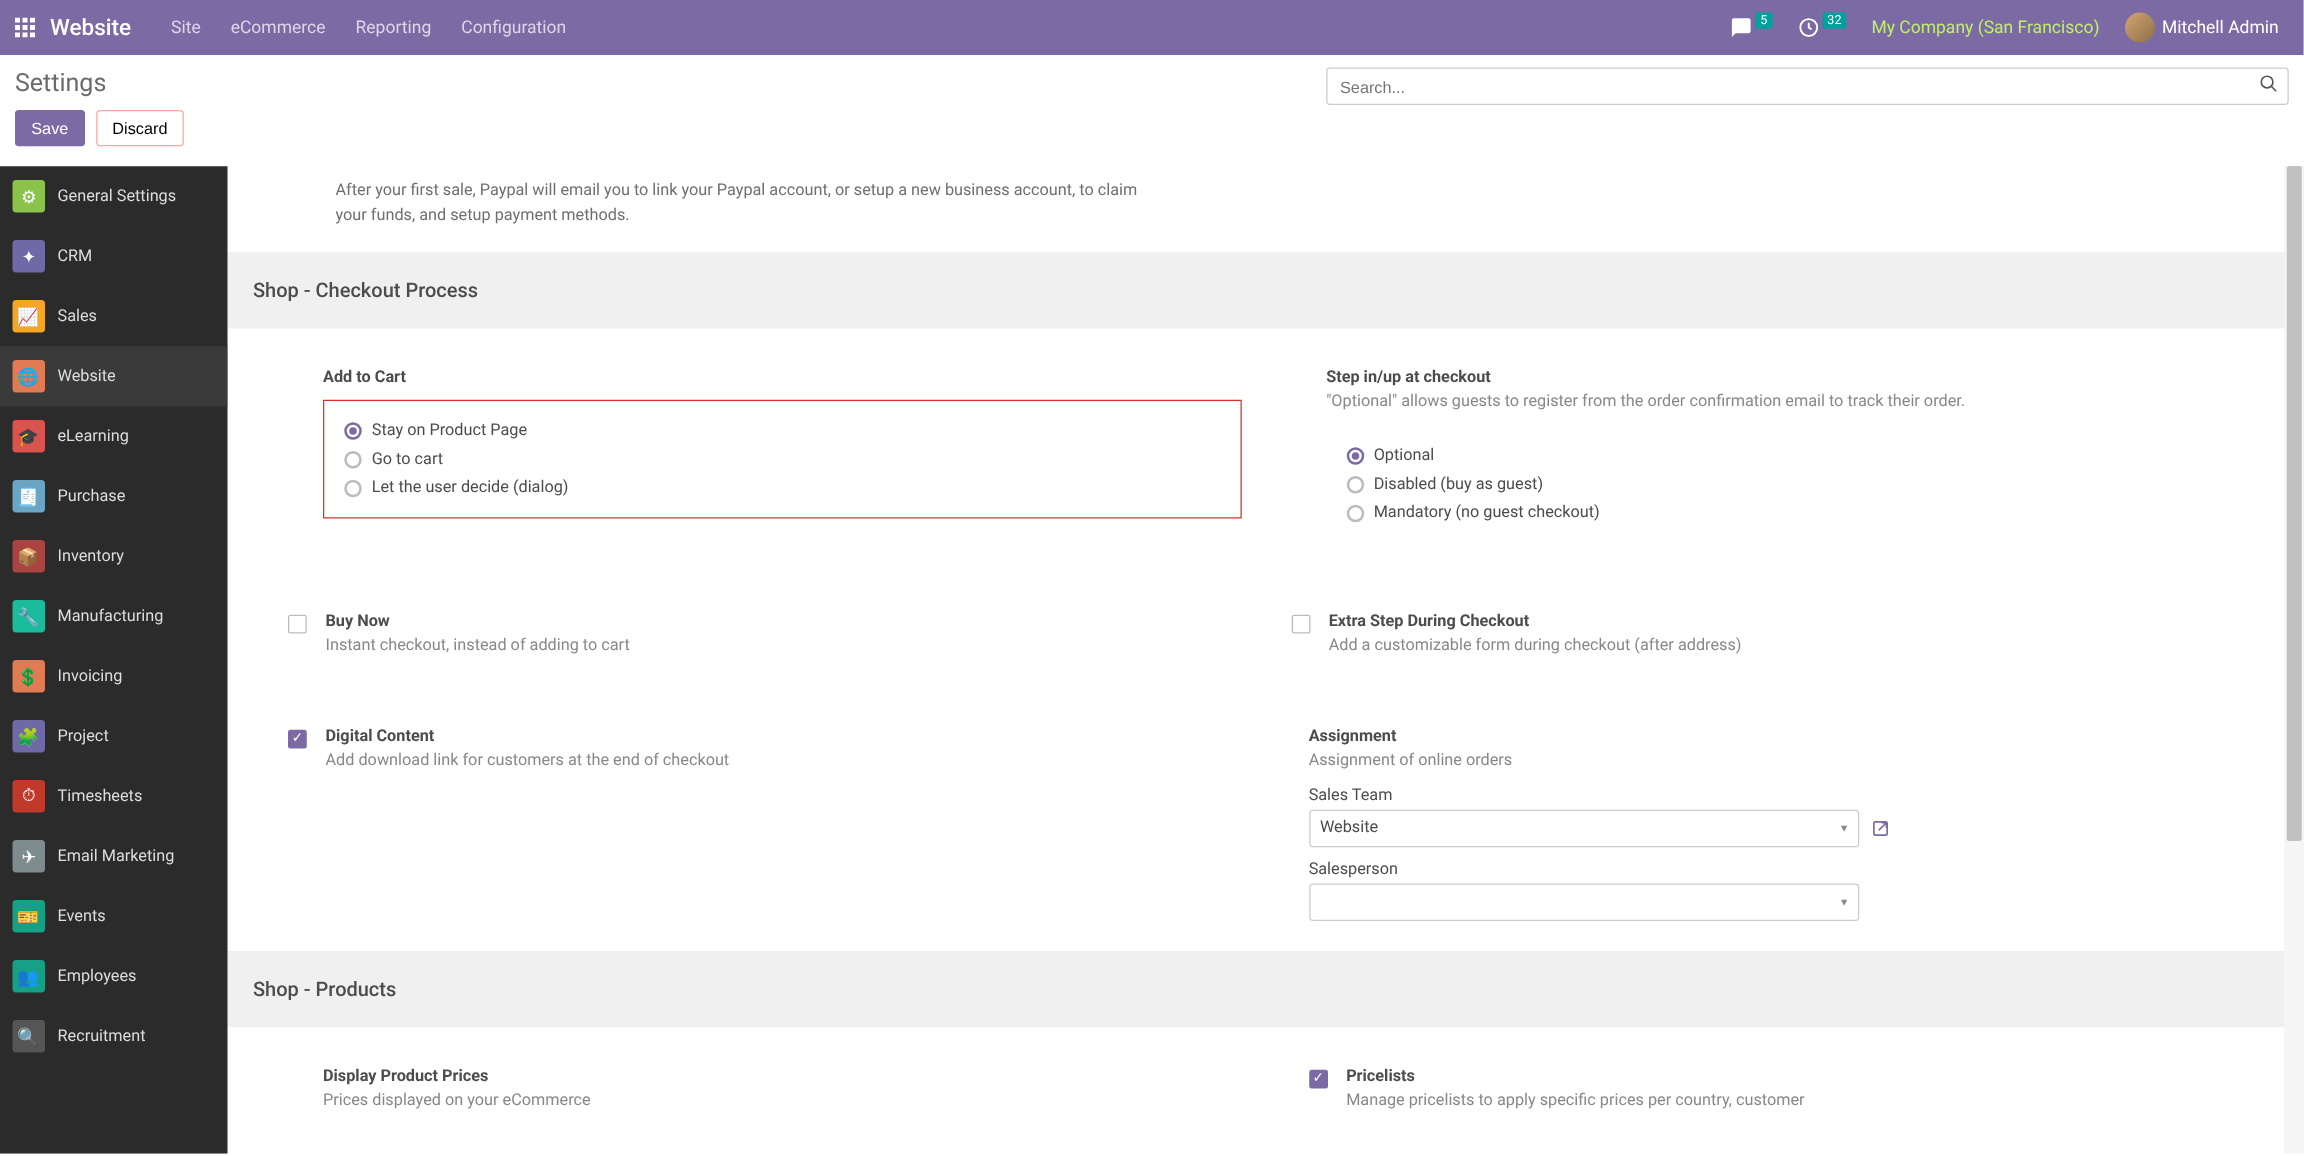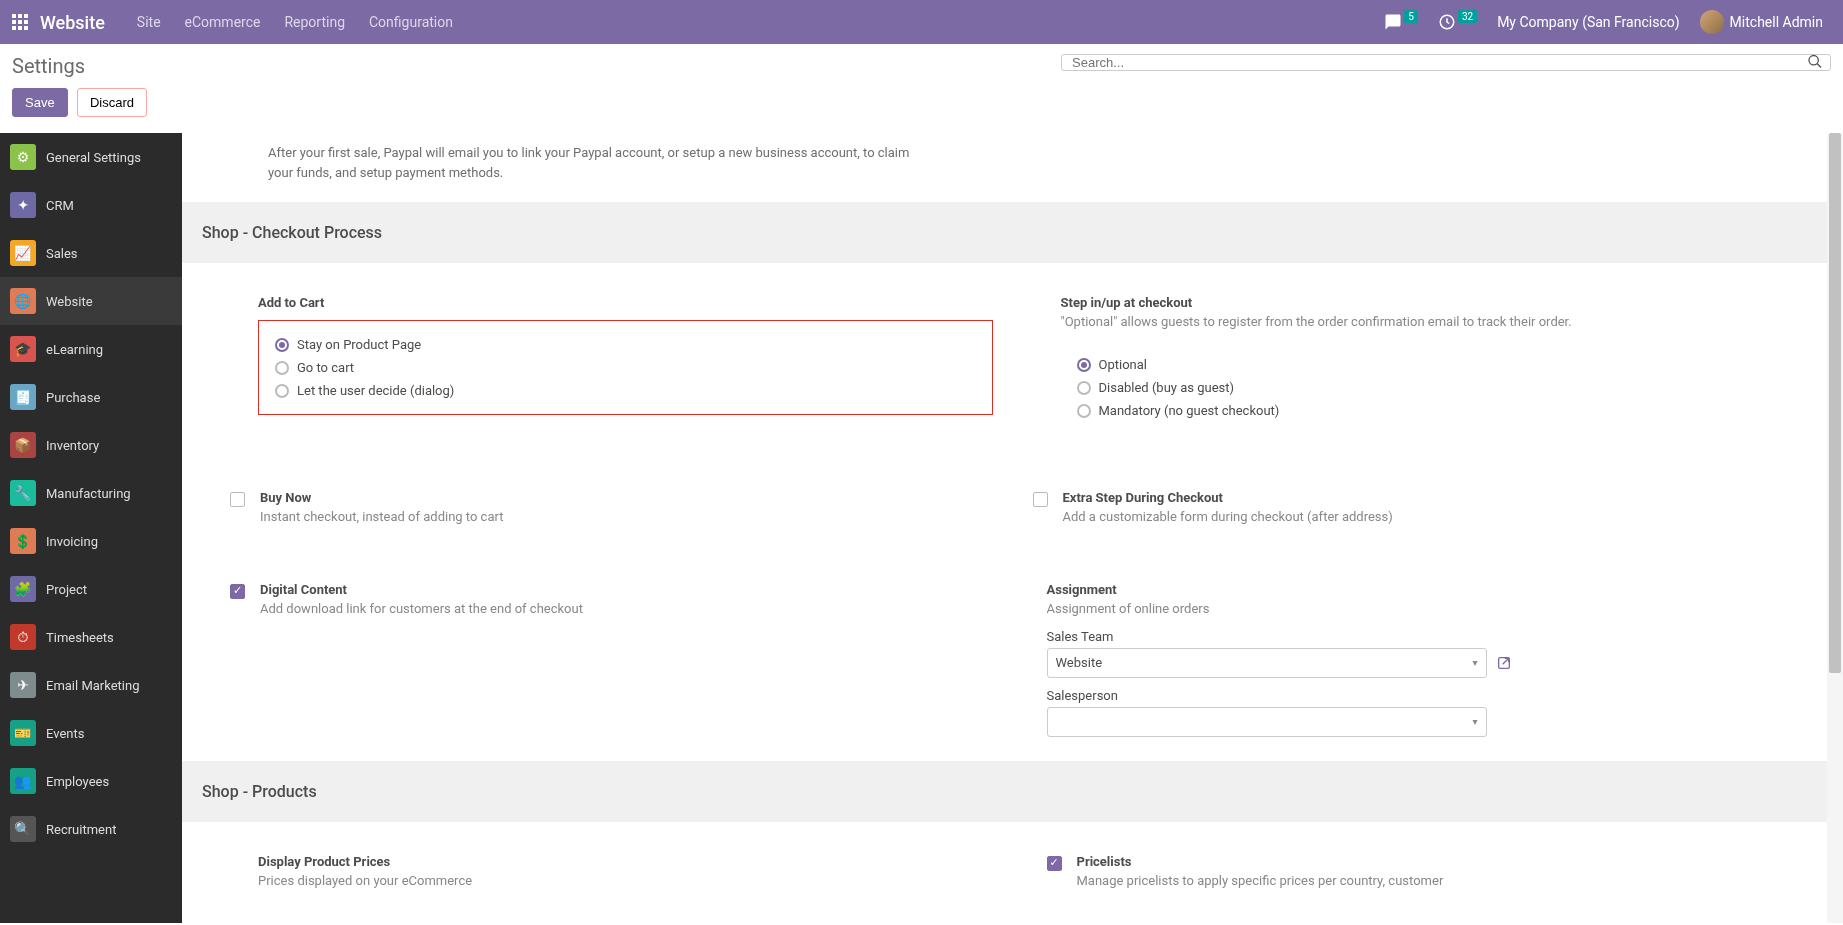--- a/index.html
+++ b/index.html
@@ -5,28 +5,28 @@
 * { box-sizing: border-box; margin: 0; padding: 0; }
 body { font-family: -apple-system, BlinkMacSystemFont, "Segoe UI", Roboto, sans-serif; font-size: 13px; color: #4c4c4c; background: #fff; overflow: hidden; }
 
 .topnav { background: #7c6aa5; height: 44px; display: flex; align-items: center; padding: 0 10px; color: #fff; }
 .topnav .apps-icon { width: 20px; height: 20px; display: inline-flex; align-items: center; justify-content: center; margin-right: 10px; cursor: pointer; }
 .topnav .brand { font-size: 18px; font-weight: 500; margin-right: 20px; }
 .topnav .nav-item { padding: 0 12px; cursor: pointer; color: #ddd7e8; font-size: 14px; }
 .topnav .spacer { flex: 1; }
 .topnav .right-item { display: flex; align-items: center; padding: 0 10px; cursor: pointer; position: relative; }
 .topnav .badge { background: #00a09d; color: #fff; font-size: 10px; padding: 1px 4px; border-radius: 2px; margin-left: 2px; position: relative; top: -6px; }
-.topnav .company { font-size: 14px; color: #ffffff; }
+.topnav .company { font-size: 14px; color: #bef264; }
 .topnav .avatar { width: 24px; height: 24px; border-radius: 50%; background: linear-gradient(135deg, #d4a574, #8b6f47); margin-right: 6px; }
 .topnav .username { font-size: 14px; }
 
 .subheader { padding: 10px 12px 0; }
 .subheader h1 { font-size: 20px; font-weight: 400; color: #6b6b6b; }
 .search-wrap { position: absolute; right: 12px; top: 54px; width: 770px; }
-.search-input { width: 100%; height: 17px; border: 1px solid #ccc; border-radius: 3px; padding: 0 30px 0 10px; font-size: 13px; }
+.search-input { width: 100%; height: 30px; border: 1px solid #ccc; border-radius: 3px; padding: 0 30px 0 10px; font-size: 13px; }
 .search-icon { position: absolute; right: 8px; top: 50%; transform: translateY(-50%); color: #666; }
 
 .actions { padding: 10px 12px 16px; }
 .btn { padding: 6px 12px; border-radius: 3px; border: 1px solid #fca5a5; background: #fff; cursor: pointer; font-size: 13px; }
 .btn-primary { background: #7c6aa5; border-color: #7c6aa5; color: #fff; margin-right: 6px; }
 
 .main-area { display: flex; height: calc(100vh - 135px); }
 .sidebar { width: 182px; background: #2b2b2b; overflow-y: auto; flex-shrink: 0; }
 .sidebar-item { display: flex; align-items: center; padding: 11px 10px; color: #ddd; cursor: pointer; font-size: 13px; }
 .sidebar-item.active { background: #3a3a3a; }

